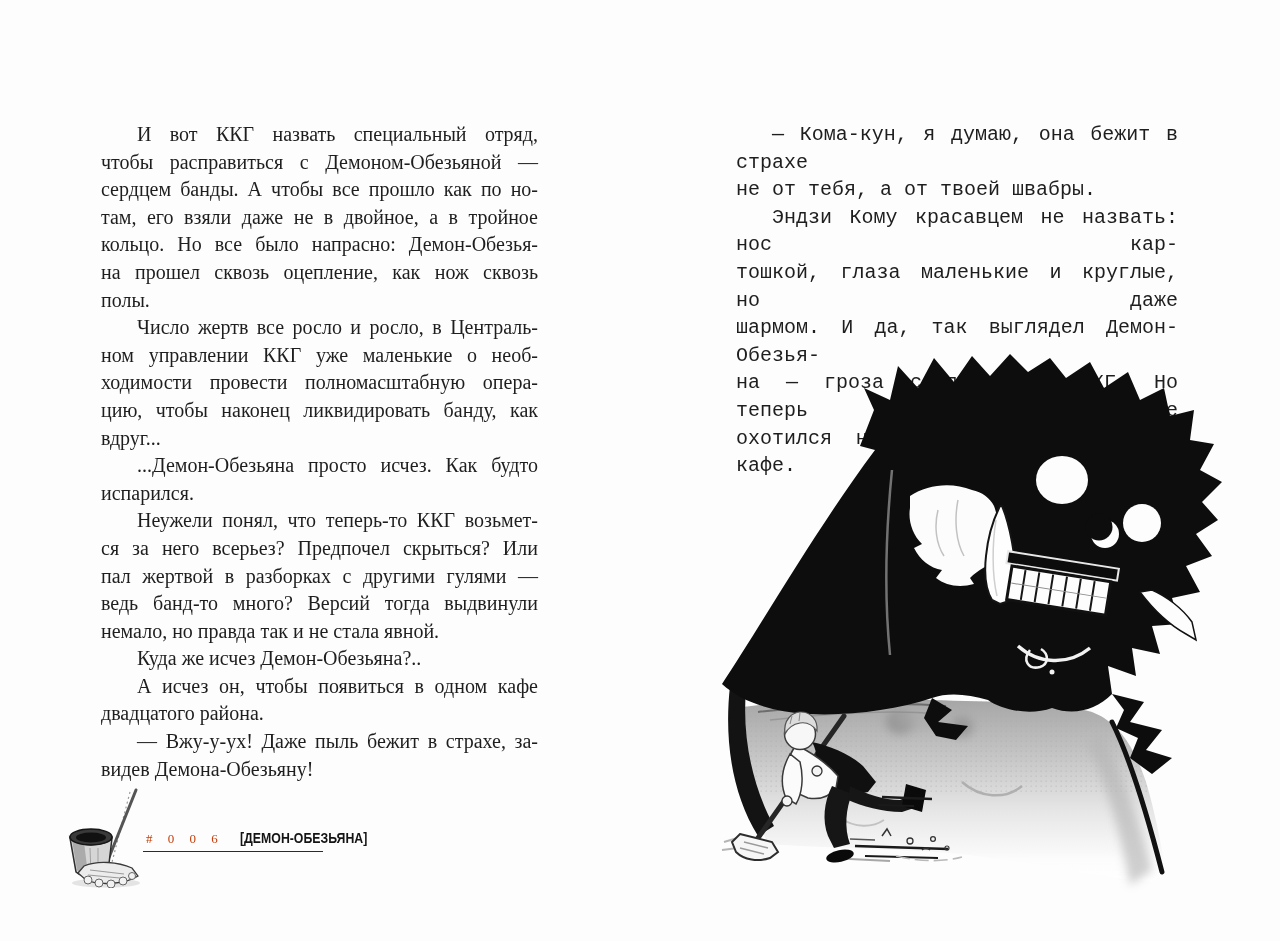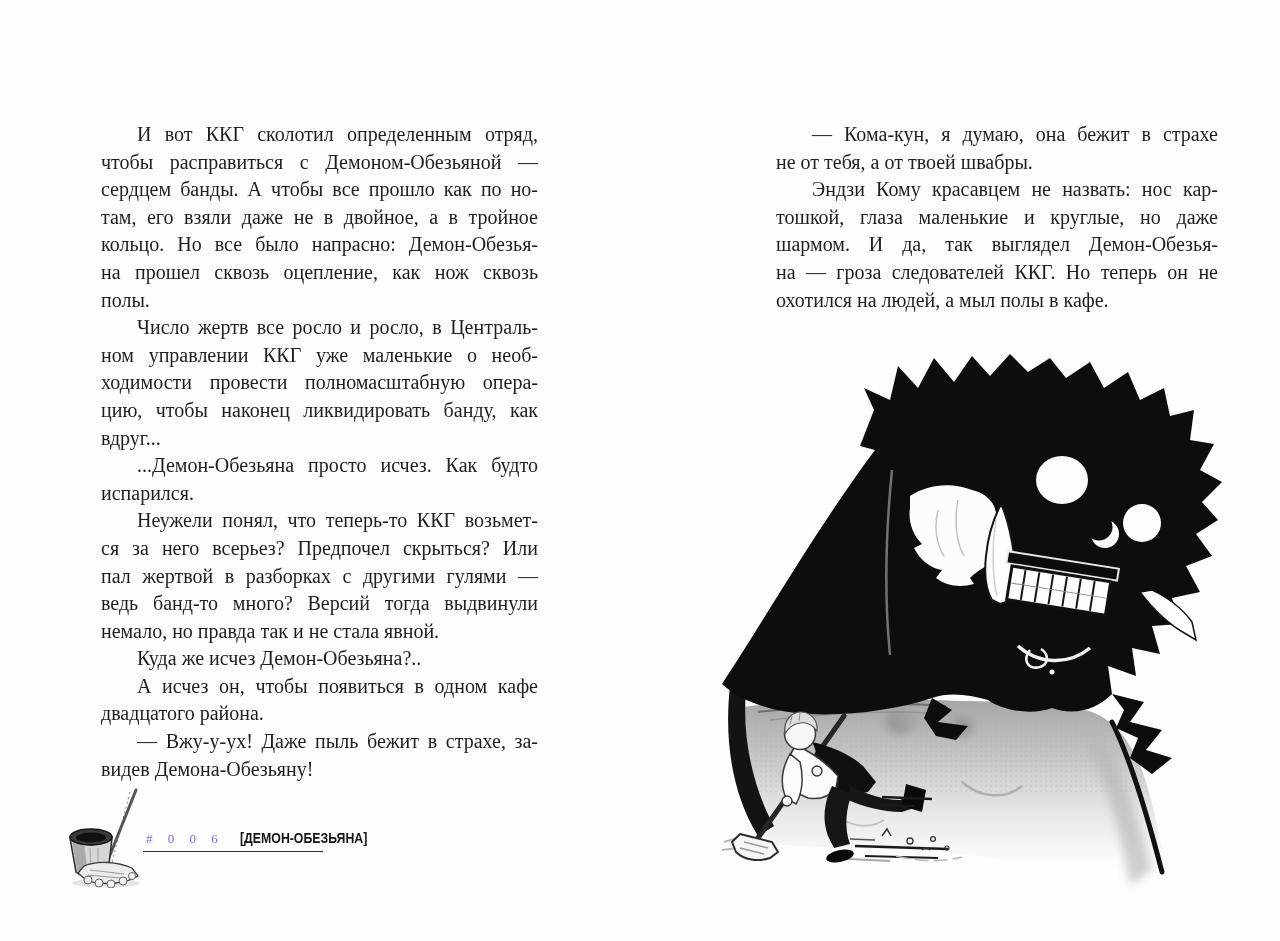--- a/index.html
+++ b/index.html
@@ -3,43 +3,43 @@
 <meta charset="utf-8">
 <style>
   html,body{margin:0;padding:0;background:#e8e8e8;}
   .spread{position:relative;width:1280px;height:941px;background:#fdfdfd;
           font-family:"Liberation Serif",serif;color:#1e1e1e;overflow:hidden;}
   .page{position:absolute;top:0;height:941px;}
   .page.pleft{left:0;width:640px;}
   .page.pright{left:640px;width:640px;}
   .page-text{position:absolute;top:121px;font-size:20px;line-height:27.6px;}
   .page-text.tleft{left:101px;width:437px;}
-  .page-text.tright{left:776px;width:442px;}
+  .page-text.tright{left:736px;width:442px;font-family:Liberation Mono, monospace;}
   .line{text-align:justify;text-align-last:justify;}
   .line.first{text-indent:36px;}
   .line.plast{text-align-last:left;}
   .footer{position:absolute;left:146px;top:829px;}
   .footer-inner{display:inline-flex;gap:16px;align-items:baseline;position:relative;padding-bottom:5px;}
-  .fnum{font-family:"Liberation Serif",serif;font-size:13px;letter-spacing:6px;color:#8b5cf6;white-space:pre;}
+  .fnum{font-family:"Liberation Serif",serif;font-size:13px;letter-spacing:6px;color:#c2410c;white-space:pre;}
   .ftitle{font-family:"Liberation Sans",sans-serif;font-weight:bold;font-size:15px;color:#141414;
           display:inline-block;transform:scaleX(.82);transform-origin:left bottom;white-space:pre;}
   .frule{position:absolute;left:-3px;bottom:0;width:180px;height:1.5px;background:#2b2b2b;}
   .bucket-svg{position:absolute;left:60px;top:786px;}
   .ape-svg{position:absolute;left:700px;top:350px;}
 </style>
 </head>
 <body>
 
 <div class="spread">
 
   <div class="page pleft"></div>
   <div class="page pright"></div>
 
   <div class="page-text tleft">
-      <div class="line first">И вот ККГ сколотил определенным отряд,</div>
+      <div class="line first">И вот ККГ назвать специальный отряд,</div>
       <div class="line">чтобы расправиться с Демоном-Обезьяной —</div>
       <div class="line">сердцем банды. А чтобы все прошло как по но-</div>
       <div class="line">там, его взяли даже не в двойное, а в тройное</div>
       <div class="line">кольцо. Но все было напрасно: Демон-Обезья-</div>
       <div class="line">на прошел сквозь оцепление, как нож сквозь</div>
       <div class="line plast">полы.</div>
       <div class="line first">Число жертв все росло и росло, в Централь-</div>
       <div class="line">ном управлении ККГ уже маленькие о необ-</div>
       <div class="line">ходимости провести полномасштабную опера-</div>
       <div class="line">цию, чтобы наконец ликвидировать банду, как</div>

